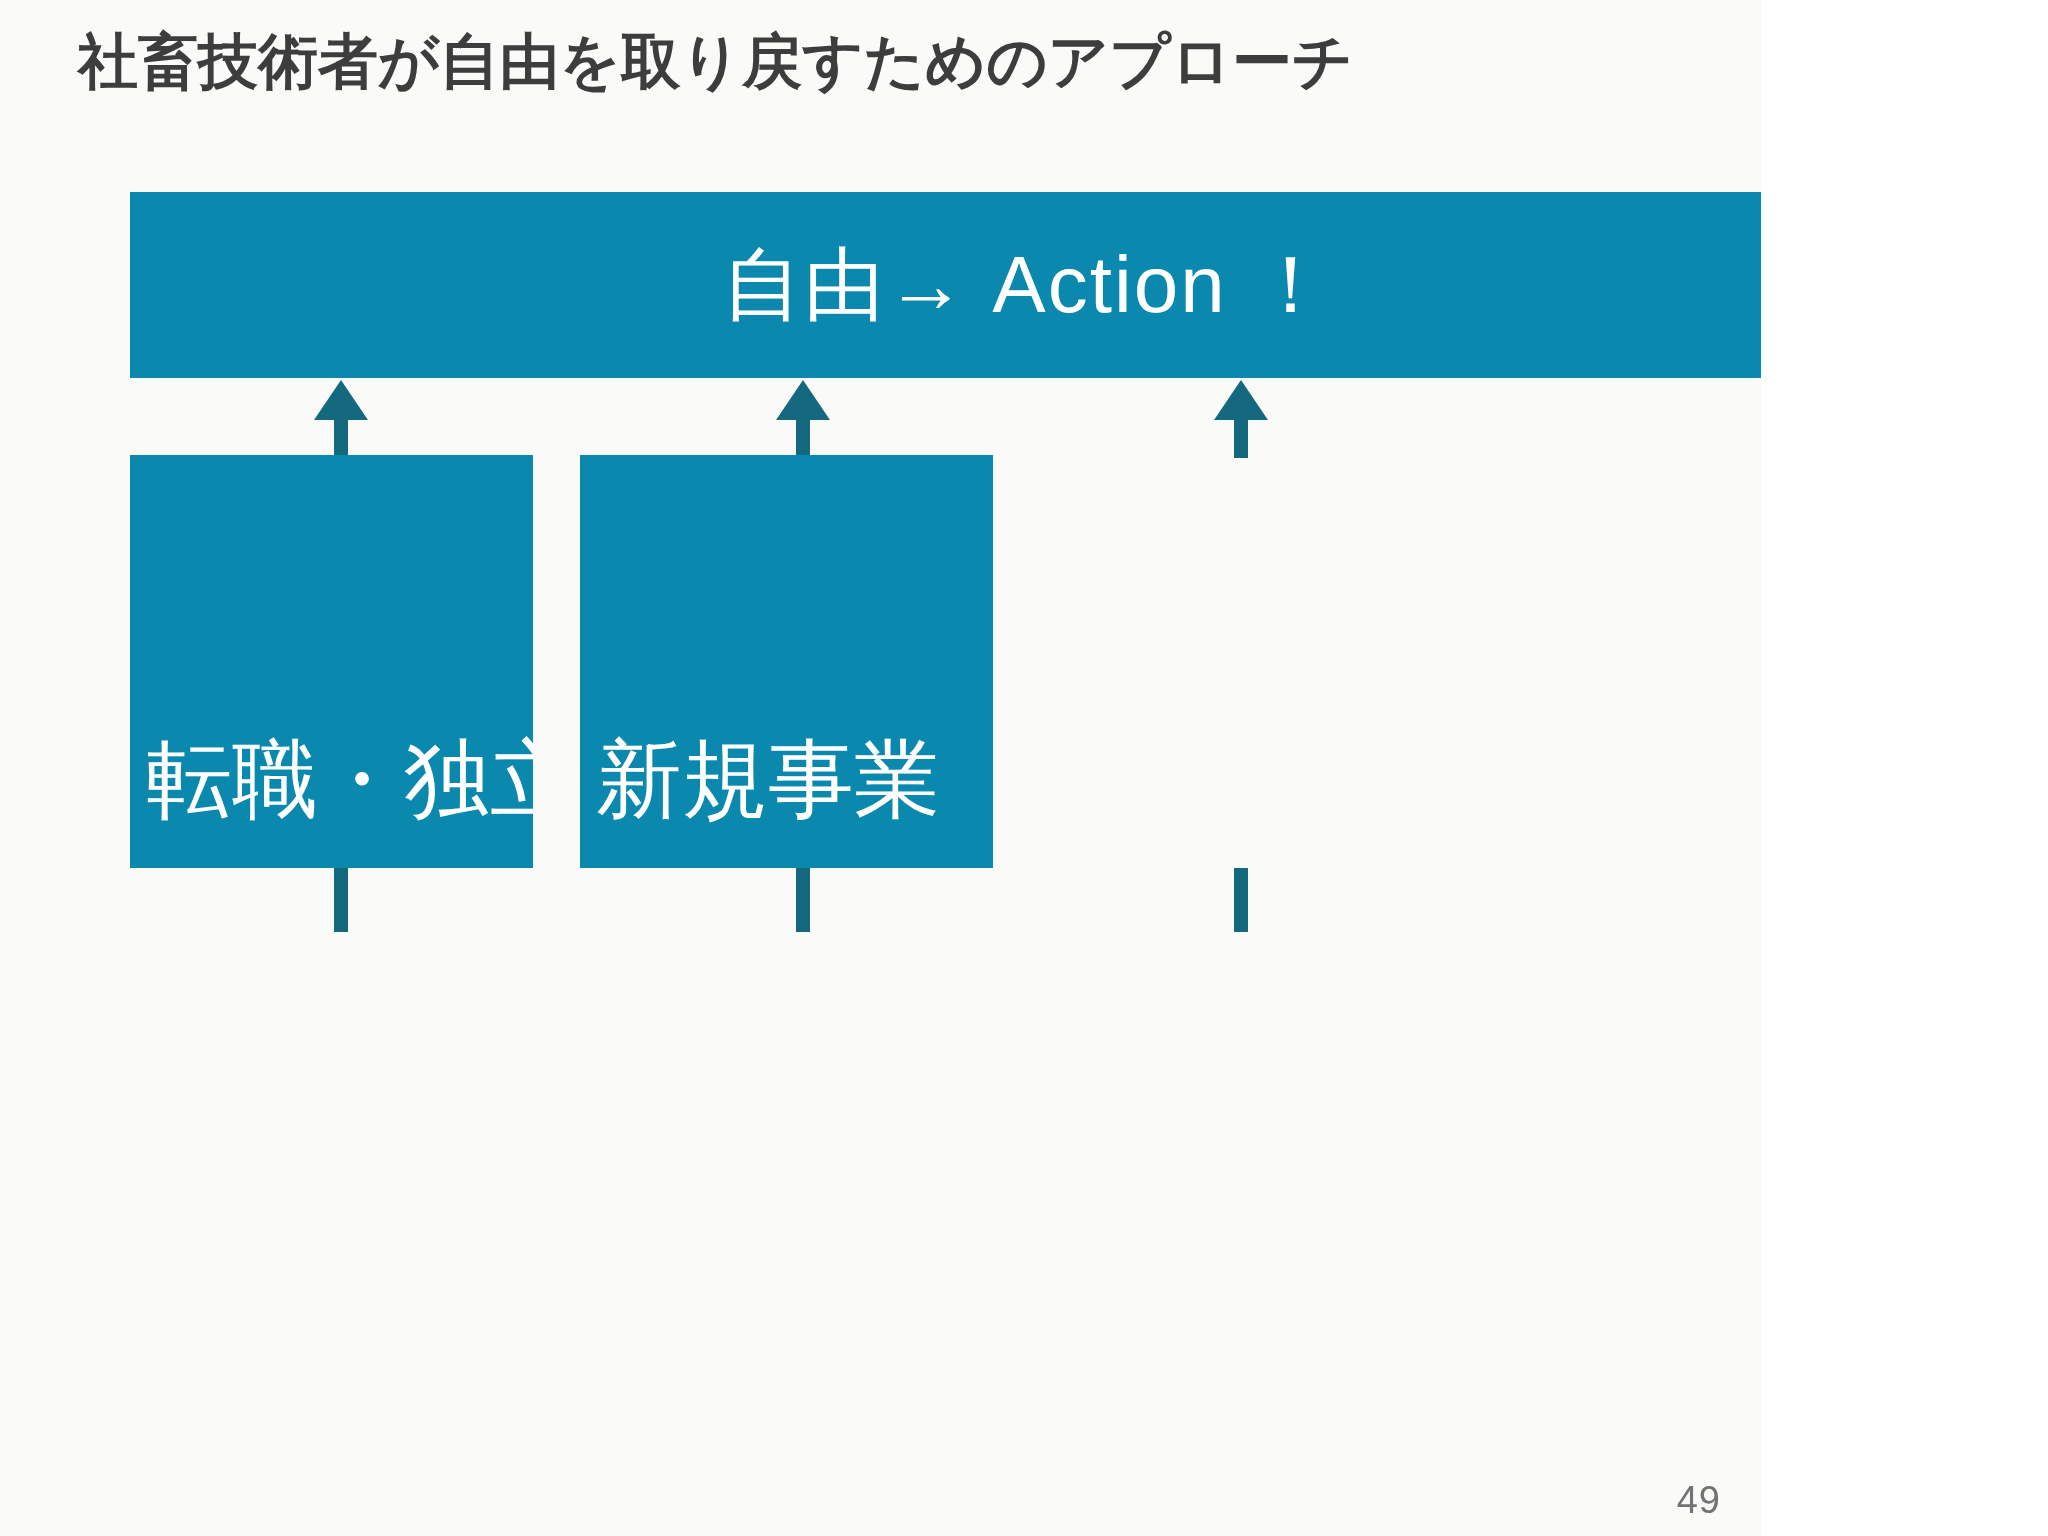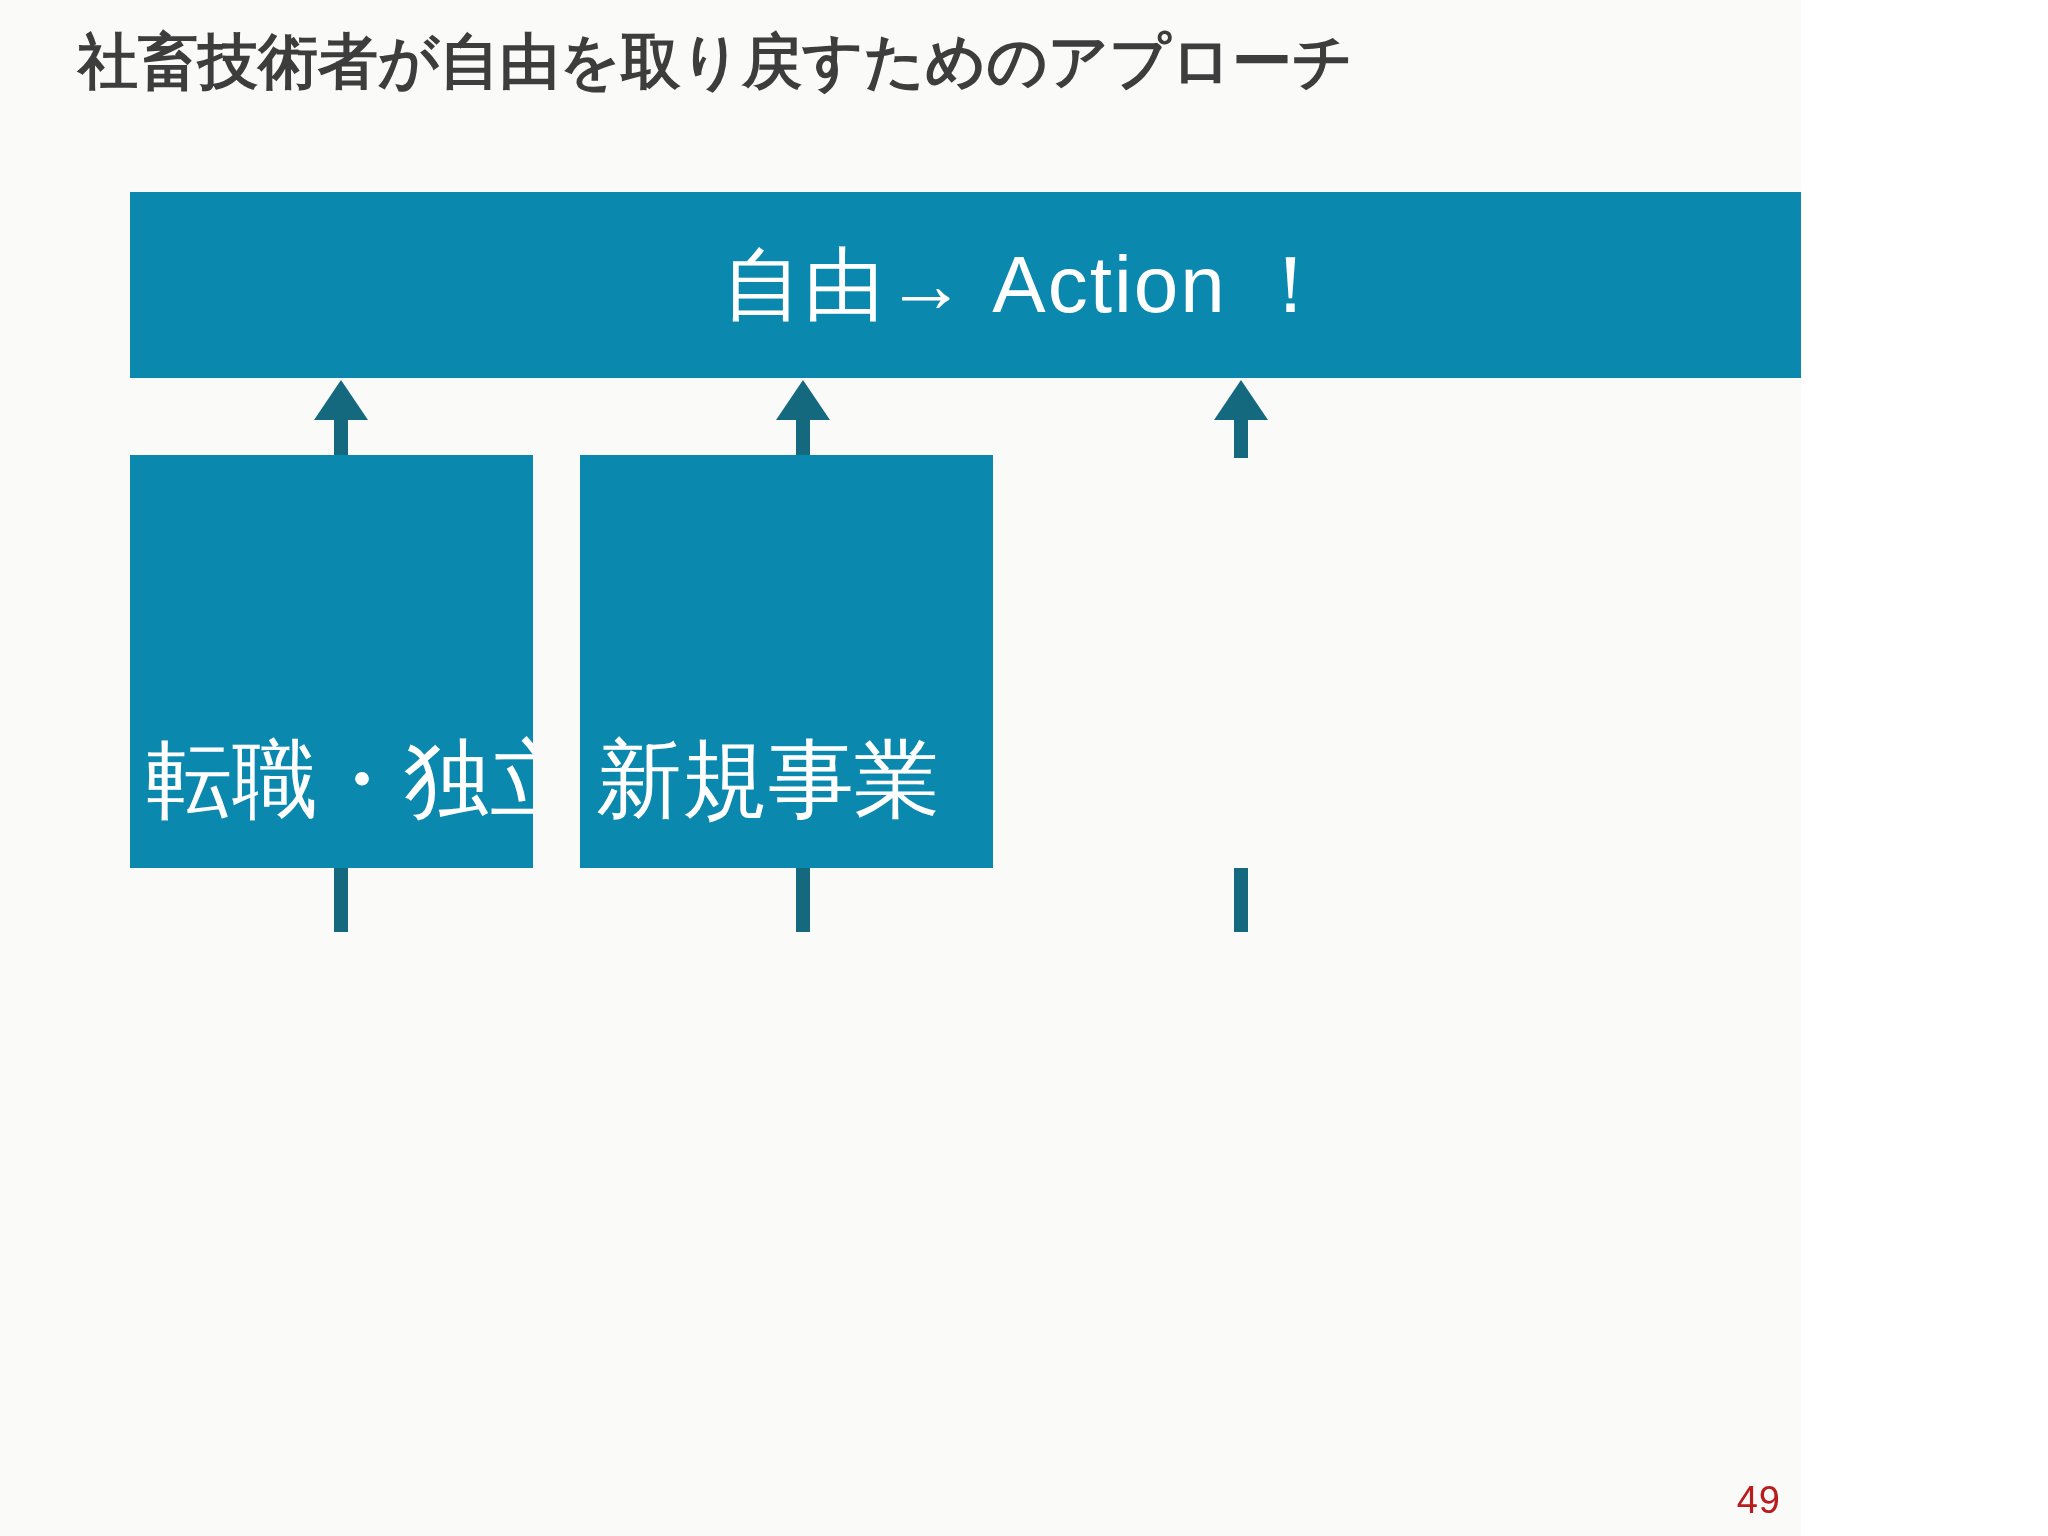--- a/index.html
+++ b/index.html
@@ -9,21 +9,20 @@
   }
   body {
     font-family: "Liberation Sans", "DejaVu Sans", sans-serif;
   }
   #slide {
     position: relative;
     width: 1761px;
     height: 1536px;
     background: #fafaf9;
     overflow: hidden;
-    padding-left: 40px;
   }
   
   #slide-title {
     position: absolute;
     left: 78px;
     top: 24px;
     width: 1800px;
     font-size: 60px;
     font-weight: bold;
     color: #3d3d3d;
@@ -104,24 +103,24 @@
     width: 14px;
     height: 64px;
     background: #15697f;
   }
   #connector-1 { left: 334px; }
   #connector-2 { left: 796px; }
   #connector-3 { left: 1234px; }
   
   #page-number {
     position: absolute;
-    right: 20px;
+    right: 40px;
     bottom: 14px;
     font-size: 38px;
-    color: #b91c1c;
+    color: #737373;
     letter-spacing: 1px;
   }
 </style>
 </head>
 <body>
 
 <div id="slide">
 
   <div id="slide-title">社畜技術者が自由を取り戻すためのアプローチ</div>
 

